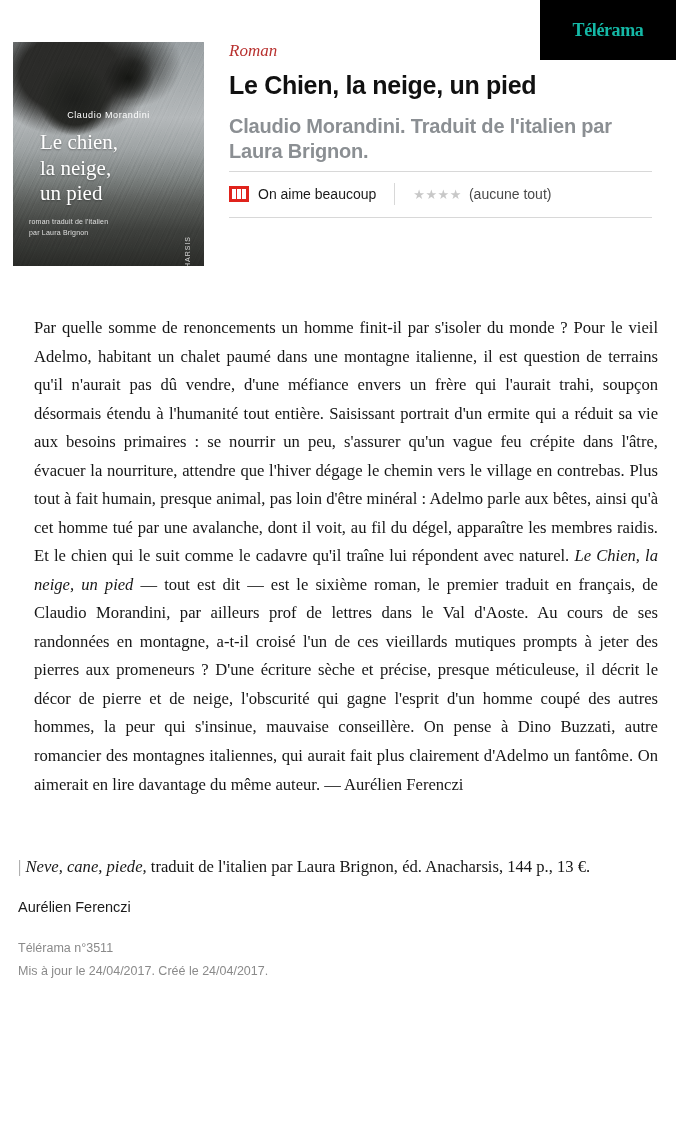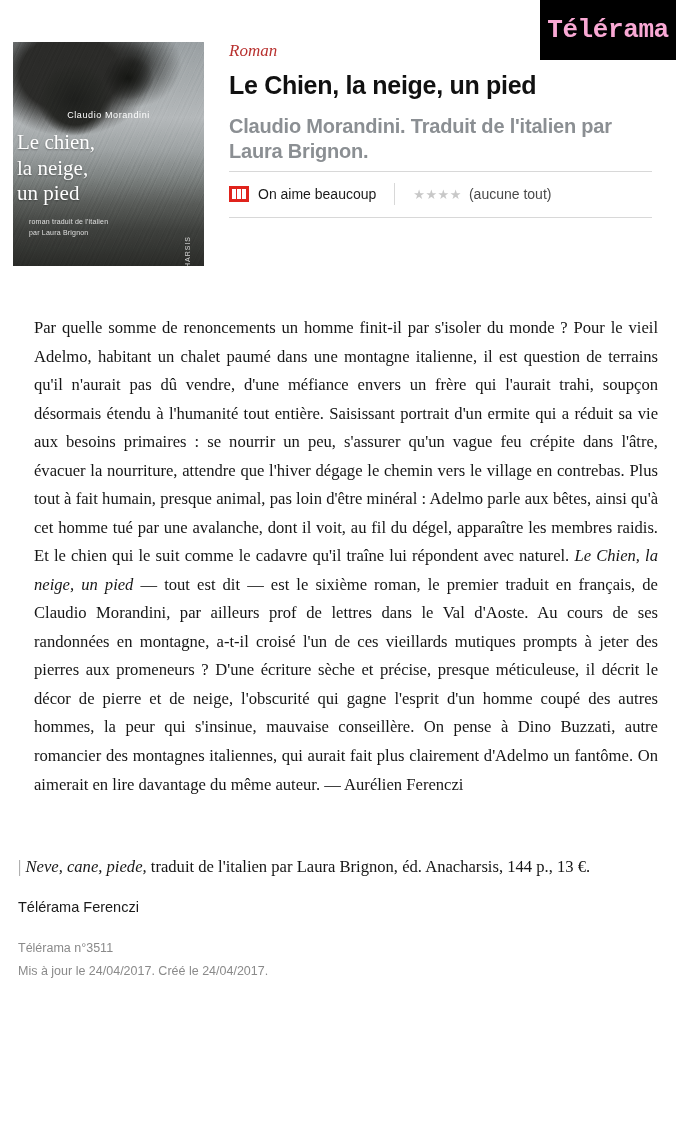--- a/index.html
+++ b/index.html
@@ -26,23 +26,23 @@
     top: 0;
     right: 0;
     width: 136px;
     height: 60px;
     background: #000000;
     display: flex;
     align-items: center;
     justify-content: center;
   }
   .masthead-logo {
-    color: #f9a8d4;
-    font-family: Liberation Mono, monospace;
-    font-size: 26px;
+    color: #14b8a6;
+    font-family: Liberation Serif, serif;
+    font-size: 18px;
     font-weight: bold;
     letter-spacing: -0.4px;
     line-height: 1;
   }
 
   
   .header {
     display: flex;
     align-items: flex-start;
     padding: 42px 24px 0 13px;
@@ -97,21 +97,21 @@
     width: 100%;
     text-align: center;
     color: #ffffff;
     font-size: 9px;
     letter-spacing: 0.6px;
     font-family: "Liberation Sans", sans-serif;
   }
   .cover-title {
     position: absolute;
     top: 88px;
-    left: 4px;
+    left: 27px;
     color: #ffffff;
     font-family: "Liberation Serif", serif;
     font-size: 21px;
     line-height: 1.22;
     font-weight: normal;
     text-shadow: 0 1px 2px rgba(0,0,0,0.35);
   }
   .cover-sub {
     position: absolute;
     top: 175px;
@@ -288,21 +288,21 @@
 
   <div class="article">
     <p><span>Par quelle somme de renoncements un homme finit-il par s'isoler du monde ? Pour le vieil Adelmo, habitant un chalet paumé dans une montagne italienne, il est question de terrains qu'il n'aurait pas dû vendre, d'une méfiance envers un frère qui l'aurait trahi, soupçon désormais étendu à l'humanité tout entière. Saisissant portrait d'un ermite qui a réduit sa vie aux besoins primaires : se nourrir un peu, s'assurer qu'un vague feu crépite dans l'âtre, évacuer la nourriture, attendre que l'hiver dégage le chemin vers le village en contrebas. Plus tout à fait humain, presque animal, pas loin d'être minéral : Adelmo parle aux bêtes, ainsi qu'à cet homme tué par une avalanche, dont il voit, au fil du dégel, apparaître les membres raidis. Et le chien qui le suit comme le cadavre qu'il traîne lui répondent avec naturel. </span><em>Le Chien, la neige, un pied</em><span> — tout est dit — est le sixième roman, le premier traduit en français, de Claudio Morandini, par ailleurs prof de lettres dans le Val d'Aoste. Au cours de ses randonnées en montagne, a-t-il croisé l'un de ces vieillards mutiques prompts à jeter des pierres aux promeneurs ? D'une écriture sèche et précise, presque méticuleuse, il décrit le décor de pierre et de neige, l'obscurité qui gagne l'esprit d'un homme coupé des autres hommes, la peur qui s'insinue, mauvaise conseillère. On pense à Dino Buzzati, autre romancier des montagnes italiennes, qui aurait fait plus clairement d'Adelmo un fantôme. On aimerait en lire davantage du même auteur. — Aurélien Ferenczi</span></p>
   </div>
 
   <div class="credits">
     <span class="bar">| </span><em>Neve, cane, piede,</em><span> traduit de l'italien par Laura Brignon, éd. Anacharsis, 144 p., 13 €.</span>
   </div>
 
   <div class="byline">
-    <span>Télérama Ferenczi</span>
+    <span>Aurélien Ferenczi</span>
   </div>
 
   <div class="footer">
     <div>Télérama n°3511</div>
     <div>Mis à jour le 24/04/2017. Créé le 24/04/2017.</div>
   </div>
 
 </div>
 
 </body></html>

